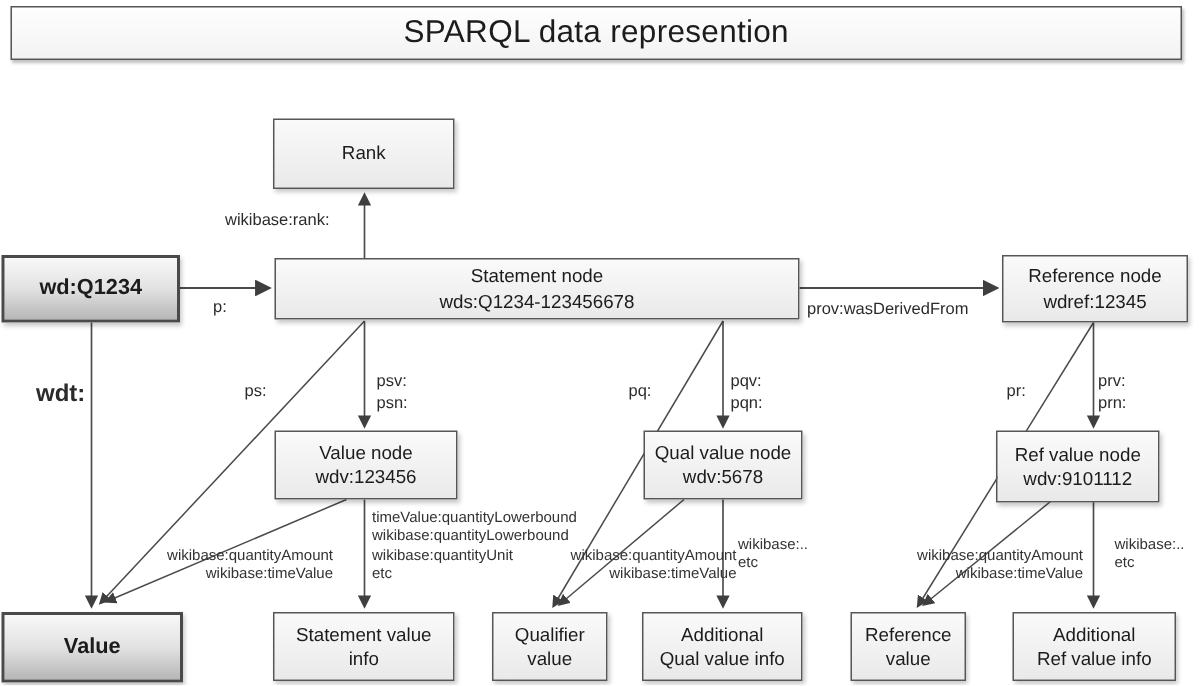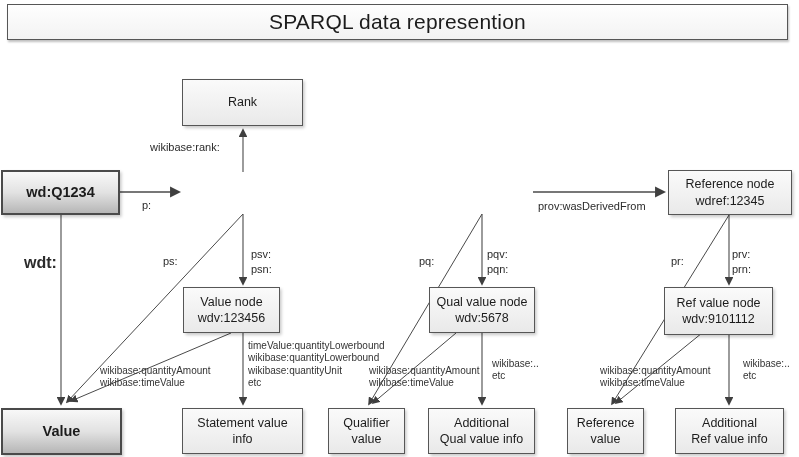--- a/index.html
+++ b/index.html
@@ -21,21 +21,21 @@
     background:linear-gradient(180deg,#f8f8f8 0%,#e2e2e2 50%,#b6b6b6 100%);
   }
   .node.title{
     font-size:21px;letter-spacing:0.2px;
     background:linear-gradient(180deg,#fefefe 0%,#f3f3f3 100%);
     box-shadow:1px 2px 2px rgba(0,0,0,0.25);
   }
   .elabel{position:absolute;font-size:11px;color:#2b2b2b;white-space:nowrap;}
   .elabel.bold{font-weight:bold;font-size:16px;}
   .ann{position:absolute;font-size:10px;color:#333333;line-height:12.4px;white-space:nowrap;}
-  .ann.center{text-align:left;}
+  .ann.center{text-align:right;}
   svg.arrows{position:absolute;left:0;top:0;}
 </style>
 </head>
 <body>
 
 <div class="stage">
 
   <svg class="arrows" width="799" height="457" viewBox="0 0 799 457">
     <defs>
       <marker id="ah" viewBox="0 0 10 10" refX="8" refY="5" markerWidth="8" markerHeight="8" orient="auto">
@@ -65,27 +65,31 @@
   </div>
 
   <div class="node" style="left:182px;top:79px;width:121px;height:47px">
     <div>Rank</div>
   </div>
 
   <div class="node em" style="left:1px;top:170px;width:119px;height:45px">
     <div>wd:Q1234</div>
   </div>
 
+  <div class="node" style="left:183px;top:172px;width:350px;height:41px">
+    <div>Statement node</div>
+    <div>wds:Q1234-123456678</div>
+  </div>
 
   <div class="node" style="left:668px;top:170px;width:124px;height:45px">
     <div>Reference node</div>
     <div>wdref:12345</div>
   </div>
 
-  <div class="node" style="left:183px;top:287px;width:97px;height:46px">
+  <div class="node" style="left:183px;top:287px;width:122px;height:46px">
     <div>Value node</div>
     <div>wdv:123456</div>
   </div>
 
   <div class="node" style="left:429px;top:287px;width:106px;height:46px">
     <div>Qual value node</div>
     <div>wdv:5678</div>
   </div>
 
   <div class="node" style="left:664px;top:287px;width:109px;height:48px">

